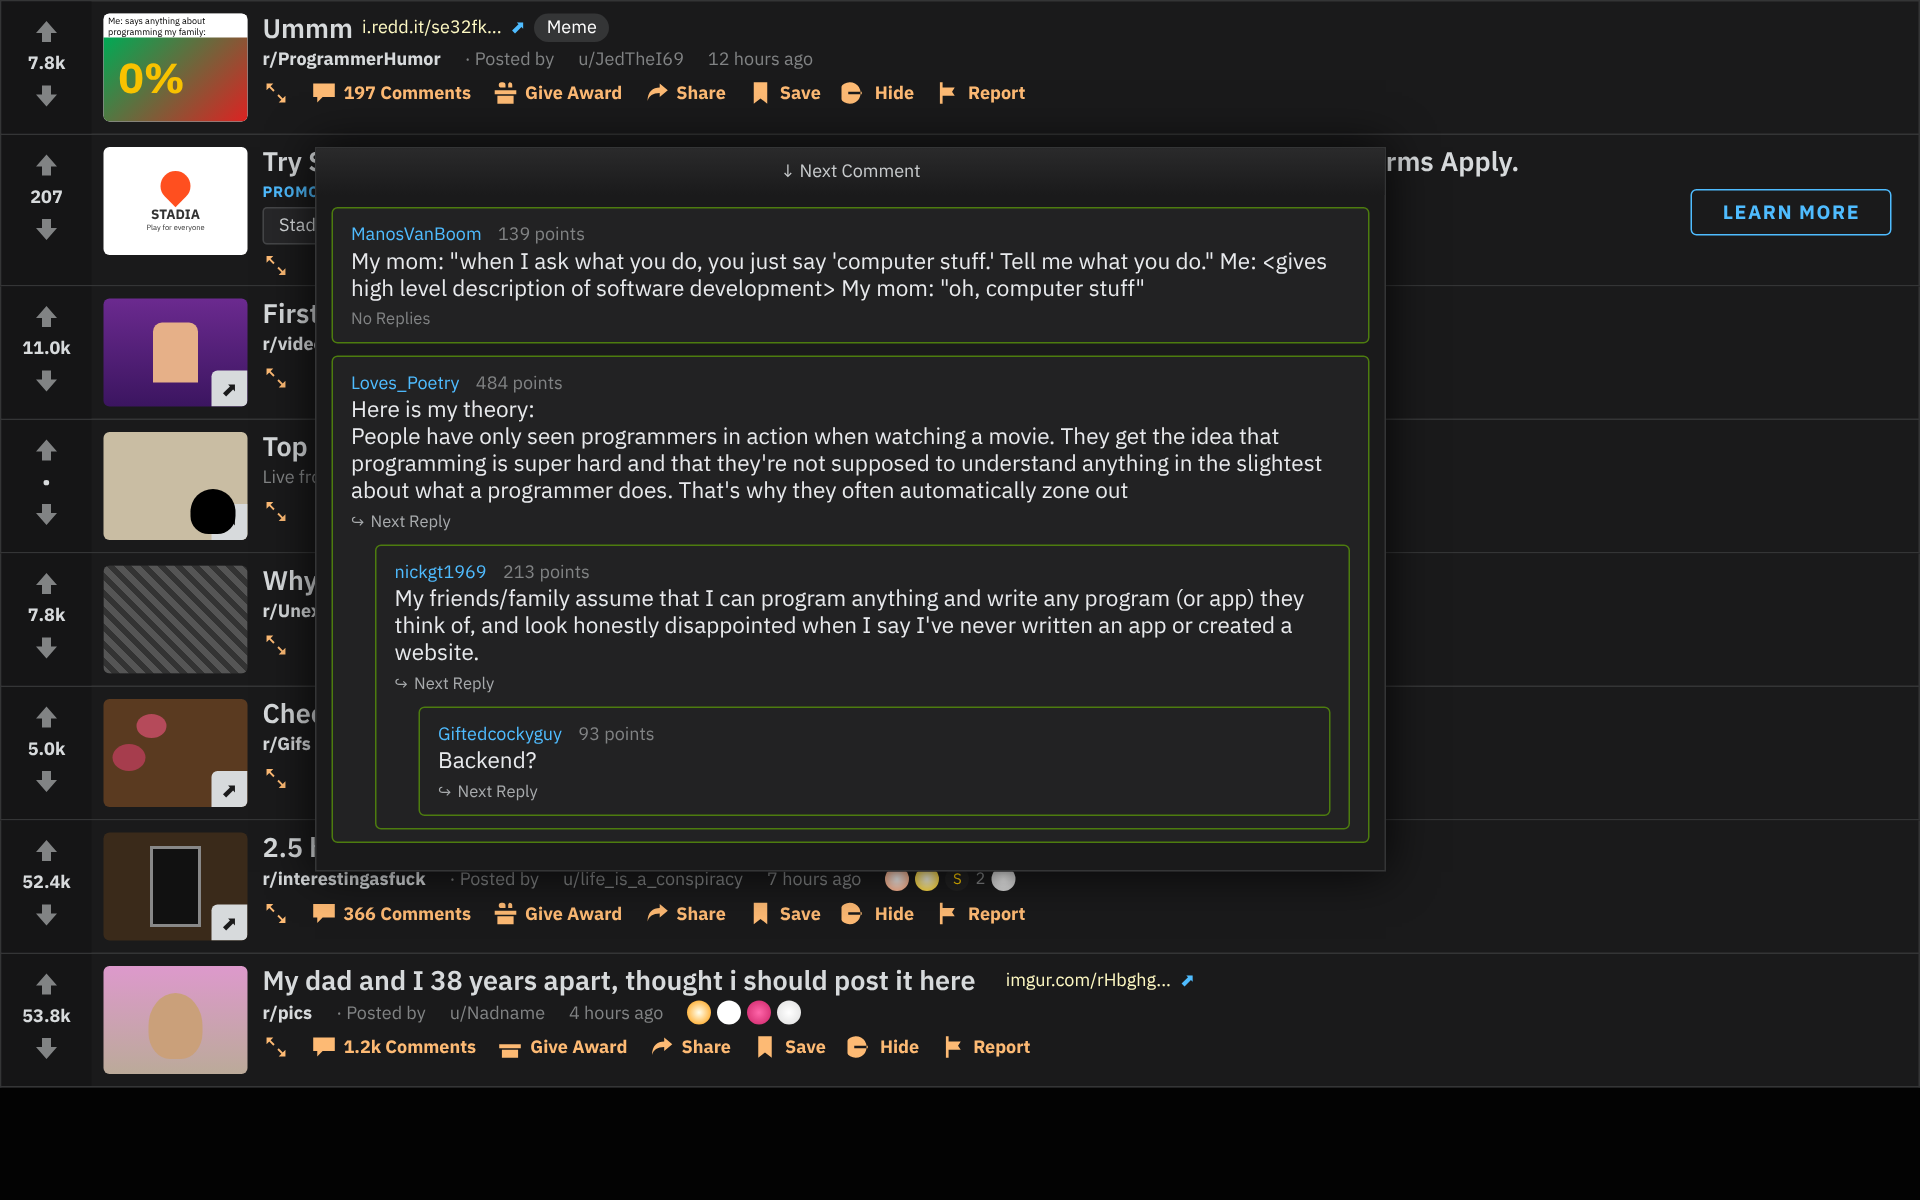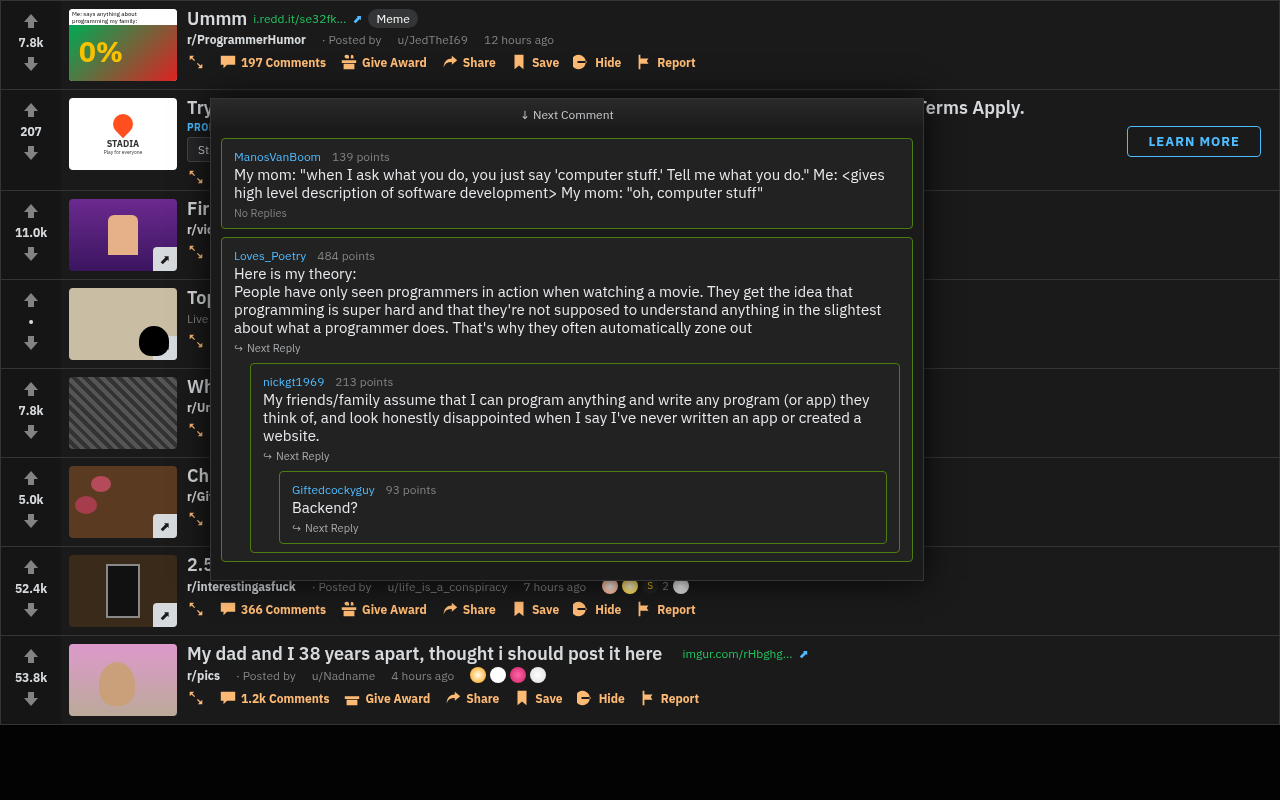--- a/index.html
+++ b/index.html
@@ -32,42 +32,42 @@
   }
   .arrow {
     width: 24px; height: 24px;
     display: flex; align-items: center; justify-content: center;
     cursor: pointer;
     color: #818384;
   }
   .arrow svg { width: 20px; height: 20px; fill: currentColor; }
   .score { font-size: 12px; font-weight: 700; color: #d7dadc; margin: 2px 0; }
   .thumb {
-    width: 108px; height: 72px;
+    width: 96px; height: 72px;
     background: #2a2a2b;
     border-radius: 4px;
     margin: 8px 0 8px 8px;
     flex: none;
     position: relative;
     overflow: hidden;
   }
   .thumb .outbound {
     position: absolute;
     bottom: 0; right: 0;
     width: 24px; height: 24px;
     background: #d7dadc;
     color: #1a1a1b;
     display: flex; align-items: center; justify-content: center;
     border-top-left-radius: 4px;
     font-size: 13px;
   }
   .body { flex: 1; padding: 6px 8px 4px 10px; min-width: 0; }
   .titleline { display: flex; align-items: center; flex-wrap: wrap; gap: 6px; }
   .title { font-size: 18px; font-weight: 600; color: #d7dadc; }
-  .linkdomain { color: #22c55e; font-size: 12px; }
+  .linkdomain { color: #fef9c3; font-size: 12px; }
   .flair {
     background: #343536; color: #fff; font-size: 12px;
     padding: 2px 8px; border-radius: 10px;
   }
   .meta { font-size: 12px; color: #818384; margin-top: 2px; display:flex; align-items:center; gap:16px; flex-wrap:wrap;}
   .subreddit { font-weight: 700; color: #d7dadc; }
   .actions { display: flex; align-items: center; gap: 14px; margin-top: 6px; color: #fdba74; font-size: 12px; font-weight:700;}
   .actions .act { display: flex; align-items: center; gap: 4px; cursor: pointer; }
   .iconbtn { width:18px; height:18px; display:inline-flex; align-items:center; justify-content:center; }
   .iconbtn svg { width:18px; height:18px; fill: currentColor; }

